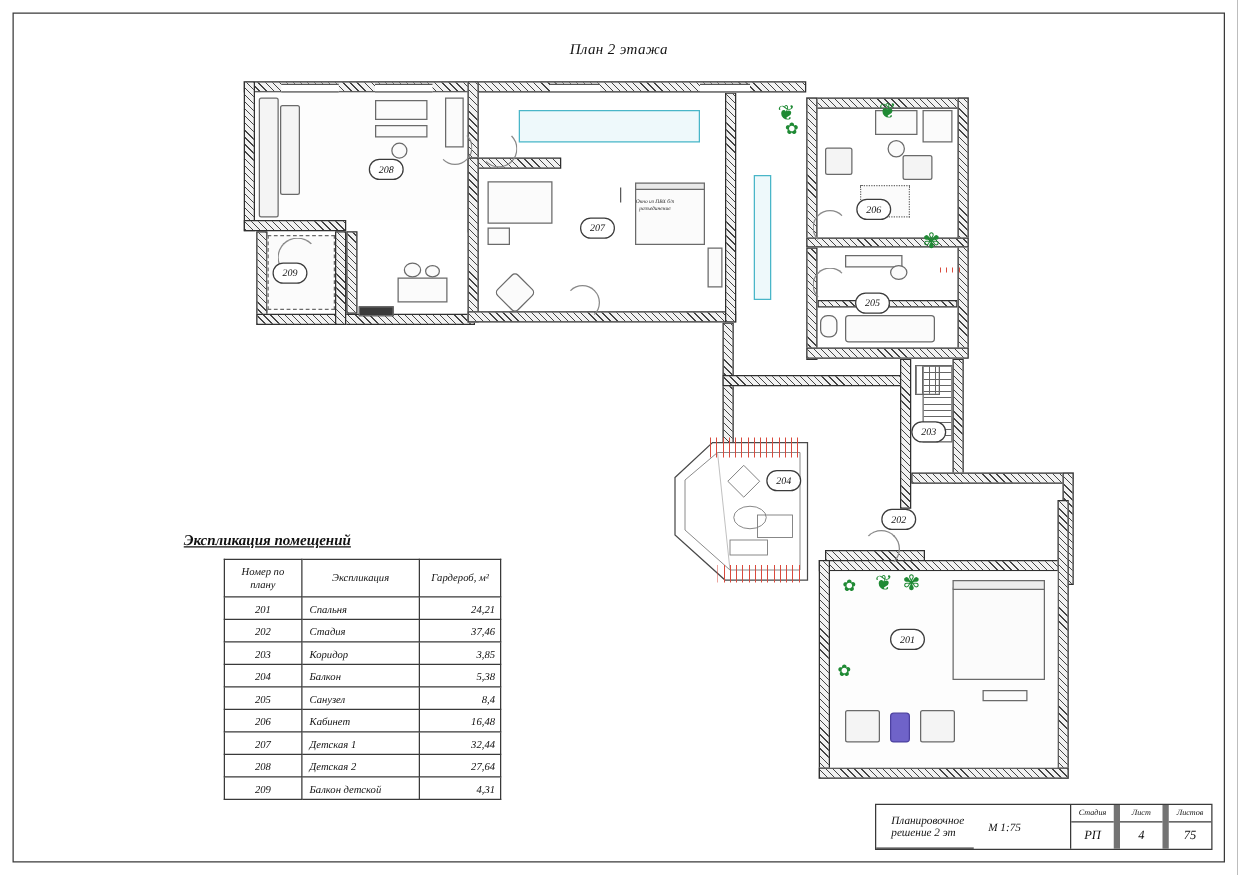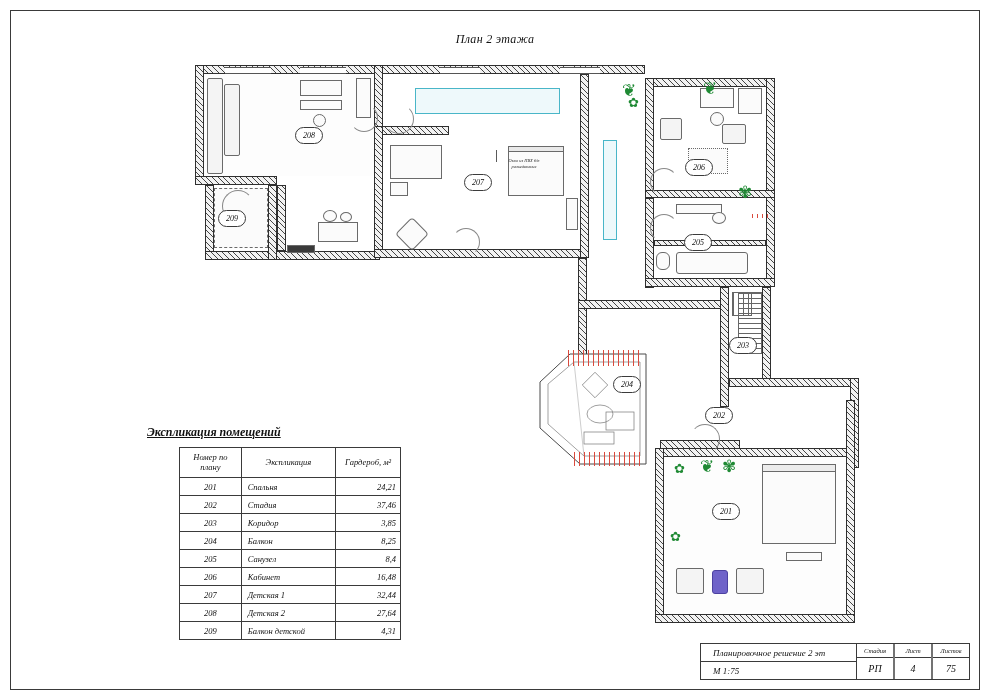--- a/index.html
+++ b/index.html
@@ -157,33 +157,33 @@
     font-family: "Liberation Serif", serif;
     font-style: italic;
     font-size: 9px;
     color: #111;
   }
   #stamp .left {
     width: 156px;
     border-right: 1px solid #3a3a3a;
     box-sizing: border-box;
     display: flex;
-    flex-direction: column;
+    flex-direction: row;
   }
   #stamp .left .l1, #stamp .left .l2 {
     flex: 1;
     display: flex;
     align-items: center;
     padding-left: 12px;
   }
   #stamp .left .l1 { border-bottom: 1px solid #3a3a3a; }
   #stamp .cols { flex: 1; display: flex; }
   #stamp .col {
     flex: 1;
-    border-right: 2px solid #737373;
+    border-right: 5px solid #737373;
     box-sizing: border-box;
     display: flex;
     flex-direction: column;
   }
   #stamp .col:last-child { border-right: none; }
   #stamp .col .h {
     height: 13px;
     border-bottom: 1px solid #3a3a3a;
     font-size: 6.5px;
     display: flex; align-items: center; justify-content: center;
@@ -380,21 +380,21 @@
           <td class="ar">37,46</td>
         </tr>
         <tr>
           <td class="num">203</td>
           <td class="nm">Коридор</td>
           <td class="ar">3,85</td>
         </tr>
         <tr>
           <td class="num">204</td>
           <td class="nm">Балкон</td>
-          <td class="ar">8,25</td>
+          <td class="ar">5,38</td>
         </tr>
         <tr>
           <td class="num">205</td>
           <td class="nm">Санузел</td>
           <td class="ar">8,4</td>
         </tr>
         <tr>
           <td class="num">206</td>
           <td class="nm">Кабинет</td>
           <td class="ar">16,48</td>

